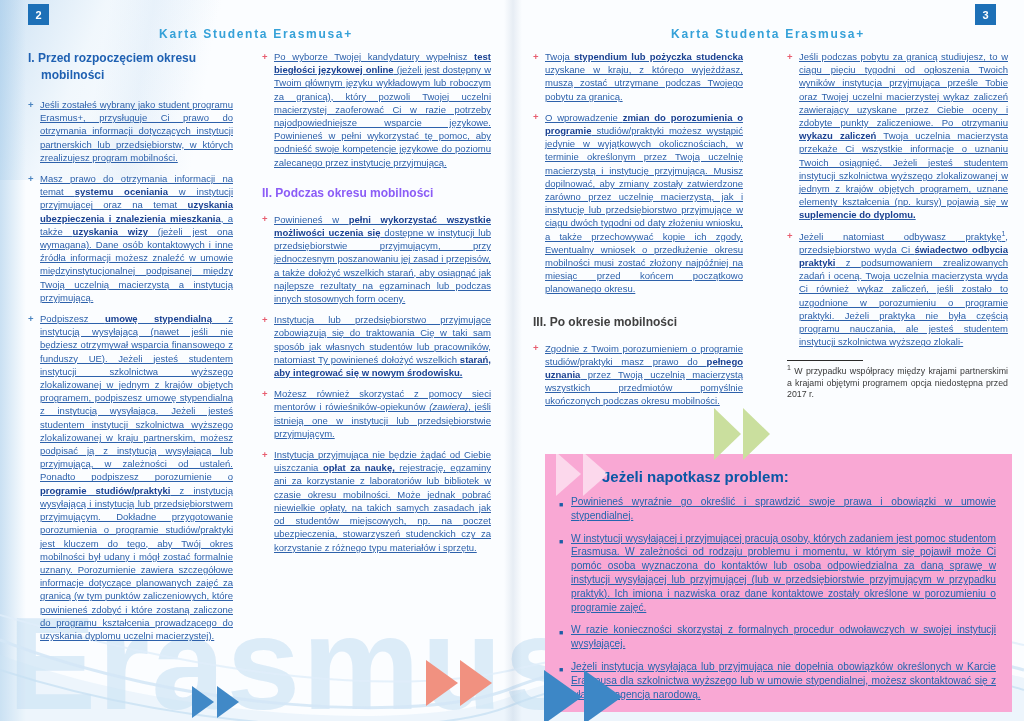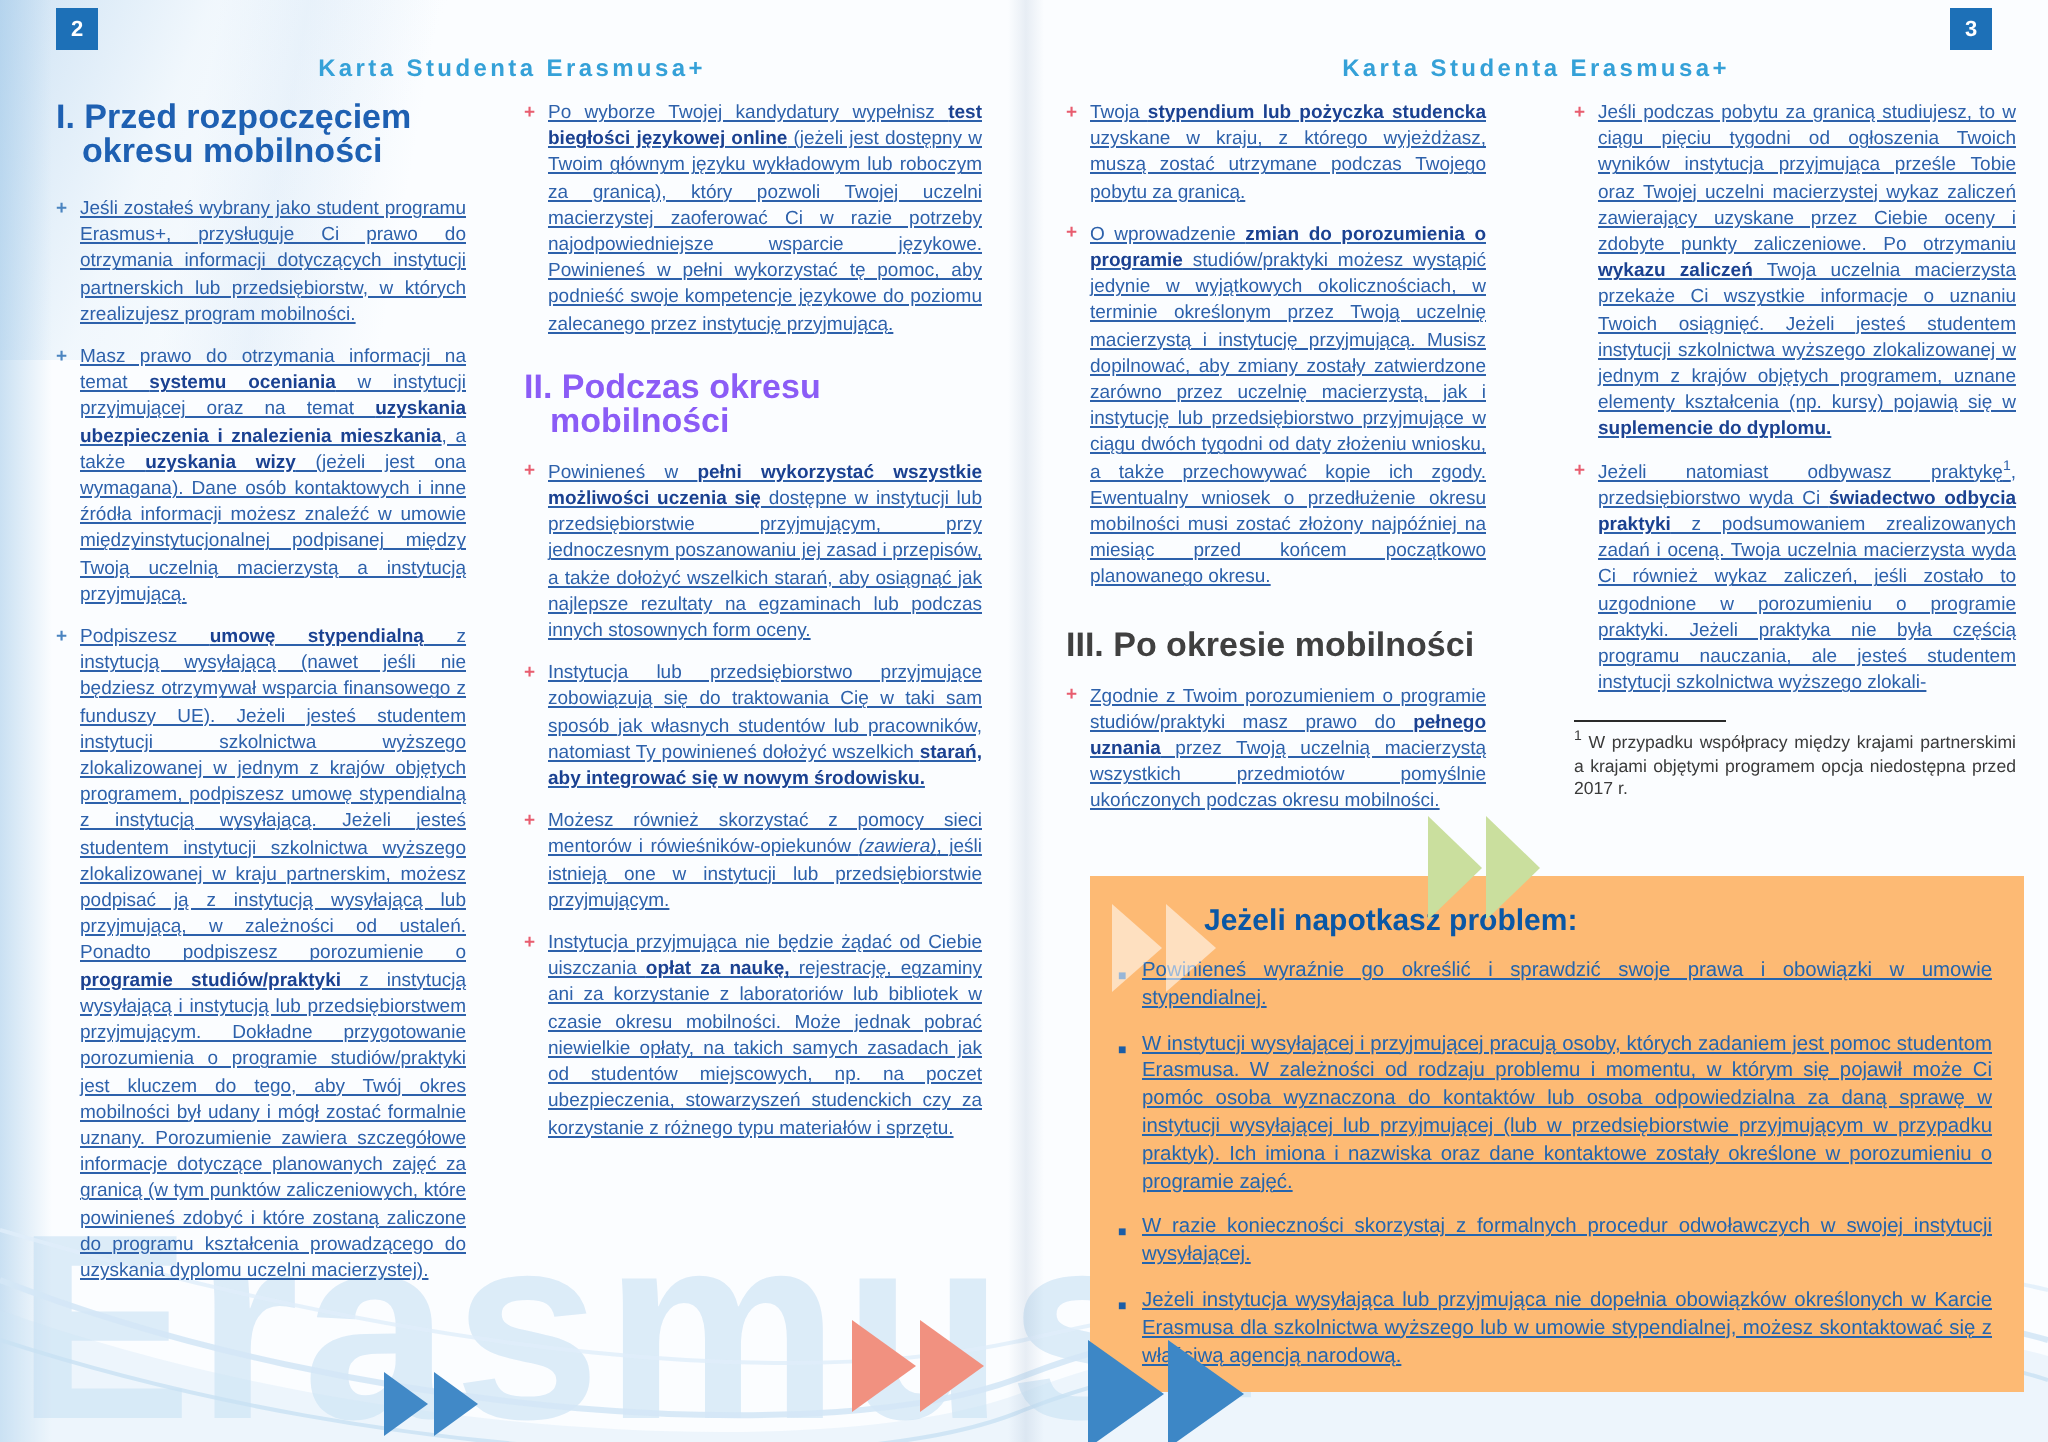--- a/index.html
+++ b/index.html
@@ -45,43 +45,43 @@
   .ht-left { left:0; }
   .ht-right { left:512px; }
 
   
   .col { position:absolute; top:50px; font-size:9.5px; line-height:13.2px; color:#2d61ab; }
   #col1 { left:28px;  width:205px; }
   #col2 { left:262px; width:229px; }
   #col3 { left:533px; width:210px; }
   #col4 { left:787px; width:221px; }
 
-  h2 { margin:0 0 11px 0; font-size:17px; line-height:17px; font-weight:bold;
+  h2 { margin:0 0 11px 0; font-size:12px; line-height:17px; font-weight:bold;
        padding-left:13px; text-indent:-13px; }
   .h-blue  { color:#1e60b2; margin-bottom:14px; }
   .h-red   { color:#8b5cf6; margin-top:16px; }
   .h-green { color:#404040; margin-top:18px; }
 
   .bullet { position:relative; padding-left:12px; margin-bottom:8px; }
   .bullet p { margin:0; text-align:justify;text-decoration:underline; }
   .mk { position:absolute; left:0; top:-0.5px; font-weight:bold; }
   .mk-blue { color:#4a84c0; }
   .mk-red  { color:#e85d6f; }
   .mk-sq   { color:#1b5da6; font-size:7px; top:3px; }
   .b { font-weight:bold; color:#1a4191; }
   .i { font-style:italic; }
   sup { font-size:7px; line-height:0; }
 
   .footnote-rule { border:0; border-top:1px solid #2a2a2a; width:76px; margin:12px 0 5px 0; }
   .footnote { font-size:8.8px; line-height:11.5px; color:#3a3a3a; text-align:justify; }
 
   
   .problem-box {
-    position:absolute; left:545px; top:438px; width:467px; height:258px;
-    background:#fdba74;
+    position:absolute; left:545px; top:454px; width:467px; height:258px;
+    background:#f9a8d4;
   }
   .problem-title {
     margin:14px 16px 10px 57px;
     color:#0a57a5; font-size:15px; font-weight:bold;
   }
   .problem-list { margin:0 16px 0 14px; font-size:10.2px; line-height:13.8px; color:#2465ae; }
   .problem-list .bullet { margin-bottom:9px; }
 
   
   .tri { position:absolute; width:0; height:0; }

